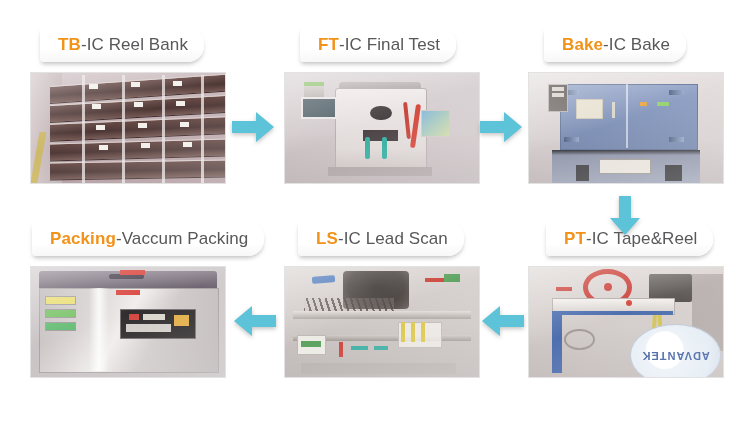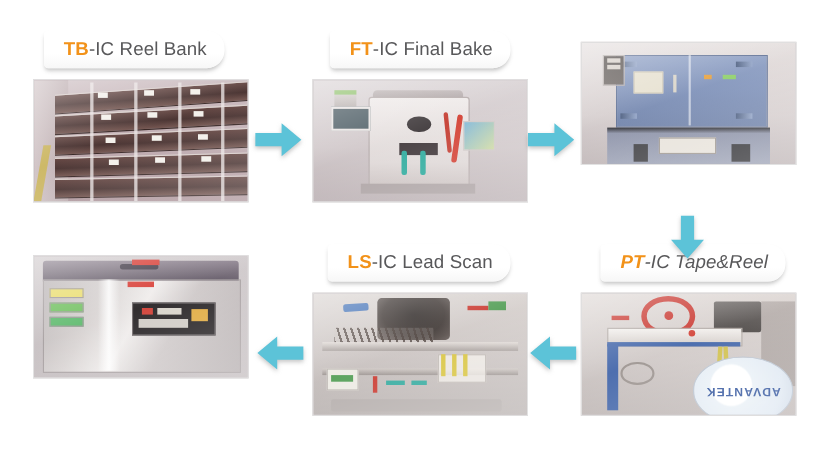--- a/index.html
+++ b/index.html
@@ -37,21 +37,21 @@
     letter-spacing:.1px;
     box-sizing:border-box;
   }
   .label .code{color:#f29219;font-weight:bold;}
   .label .rest{color:#58585a;}
   .stage.c0.r0 .label{margin-left:18px;}
   .stage.c1.r0 .label{margin-left:22px;}
   .stage.c2.r0 .label{margin-left:22px;}
   .stage.c0.r1 .label{margin-left:10px;}
   .stage.c1.r1 .label{margin-left:20px;text-align:center;}
-  .stage.c2.r1 .label{margin-left:24px;font-style:italic;}
+  .stage.c2.r1 .label{margin-left:24px;}
 
   
   .photo{
     position:relative;
     margin-top:10px;
     width:194px;height:110px;
     border:1px solid #e2e2e2;
     overflow:hidden;
     background:#cfc7c9;
   }
@@ -275,21 +275,21 @@
           <div class="tag" style="left:52%;top:63%"></div>
           <div class="tag" style="left:76%;top:62%"></div>
         </div>
       </div>
       <div class="haze"></div>
     </div>
   </div>
 
   <div class="stage r0 c1">
     <div class="label">
-      <span class="code">FT</span><span class="rest">-IC Final Bake</span>
+      <span class="code">FT</span><span class="rest">-IC Final Test</span>
     </div>
     <div class="photo">
       <div class="scene ph-ft">
         <div class="hood"></div>
           <div class="mach"></div>
         <div class="tower">
             <i></i>
           </div>
         <div class="scr"></div>
         <div class="blob"></div>
@@ -299,20 +299,23 @@
         <div class="teal1"></div>
           <div class="teal2"></div>
         <div class="panel"></div>
           <div class="base"></div>
       </div>
       <div class="haze"></div>
     </div>
   </div>
 
   <div class="stage r0 c2">
+    <div class="label">
+      <span class="code">Bake</span><span class="rest">-IC Bake</span>
+    </div>
     <div class="photo">
       <div class="scene ph-bk">
         <div class="body"></div>
         <div class="split"></div>
         <div class="win"></div>
           <div class="hdl"></div>
         <div class="lamp a"></div>
           <div class="lamp b"></div>
         <div class="hinge h1"></div>
           <div class="hinge h2"></div>
@@ -325,20 +328,23 @@
         <div class="bench"></div>
         <div class="panel2"></div>
         <div class="box b1"></div>
           <div class="box b2"></div>
       </div>
       <div class="haze"></div>
     </div>
   </div>
 
   <div class="stage r1 c0">
+    <div class="label">
+      <span class="code">Packing</span><span class="rest">-Vaccum Packing</span>
+    </div>
     <div class="photo">
       <div class="scene ph-pk">
         <div class="lid"></div>
           <div class="hdl"></div>
         <div class="body"></div>
         <div class="red r1"></div>
           <div class="red r2"></div>
         <div class="tags">
             <i></i>
             <i></i>

